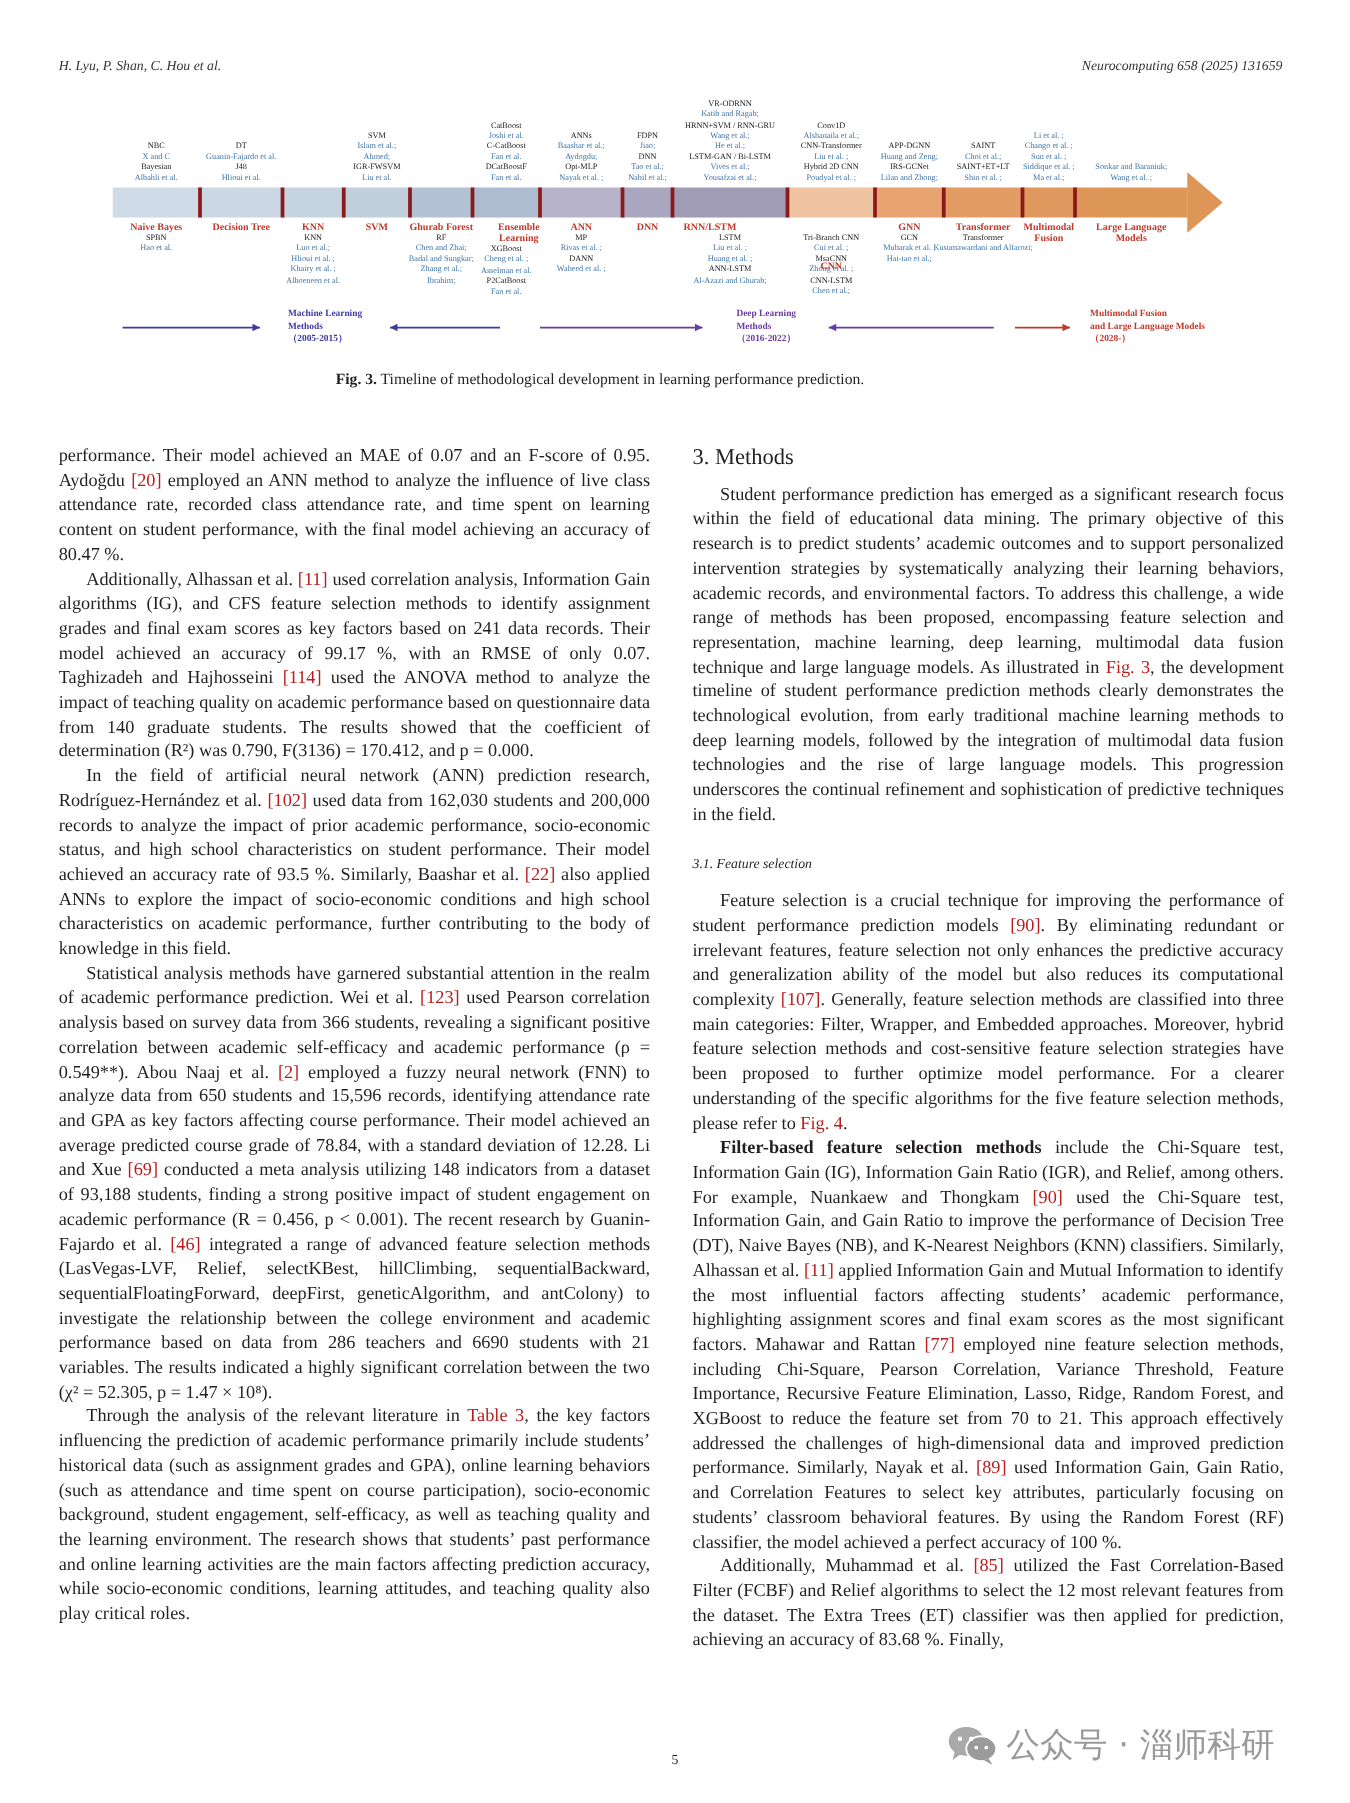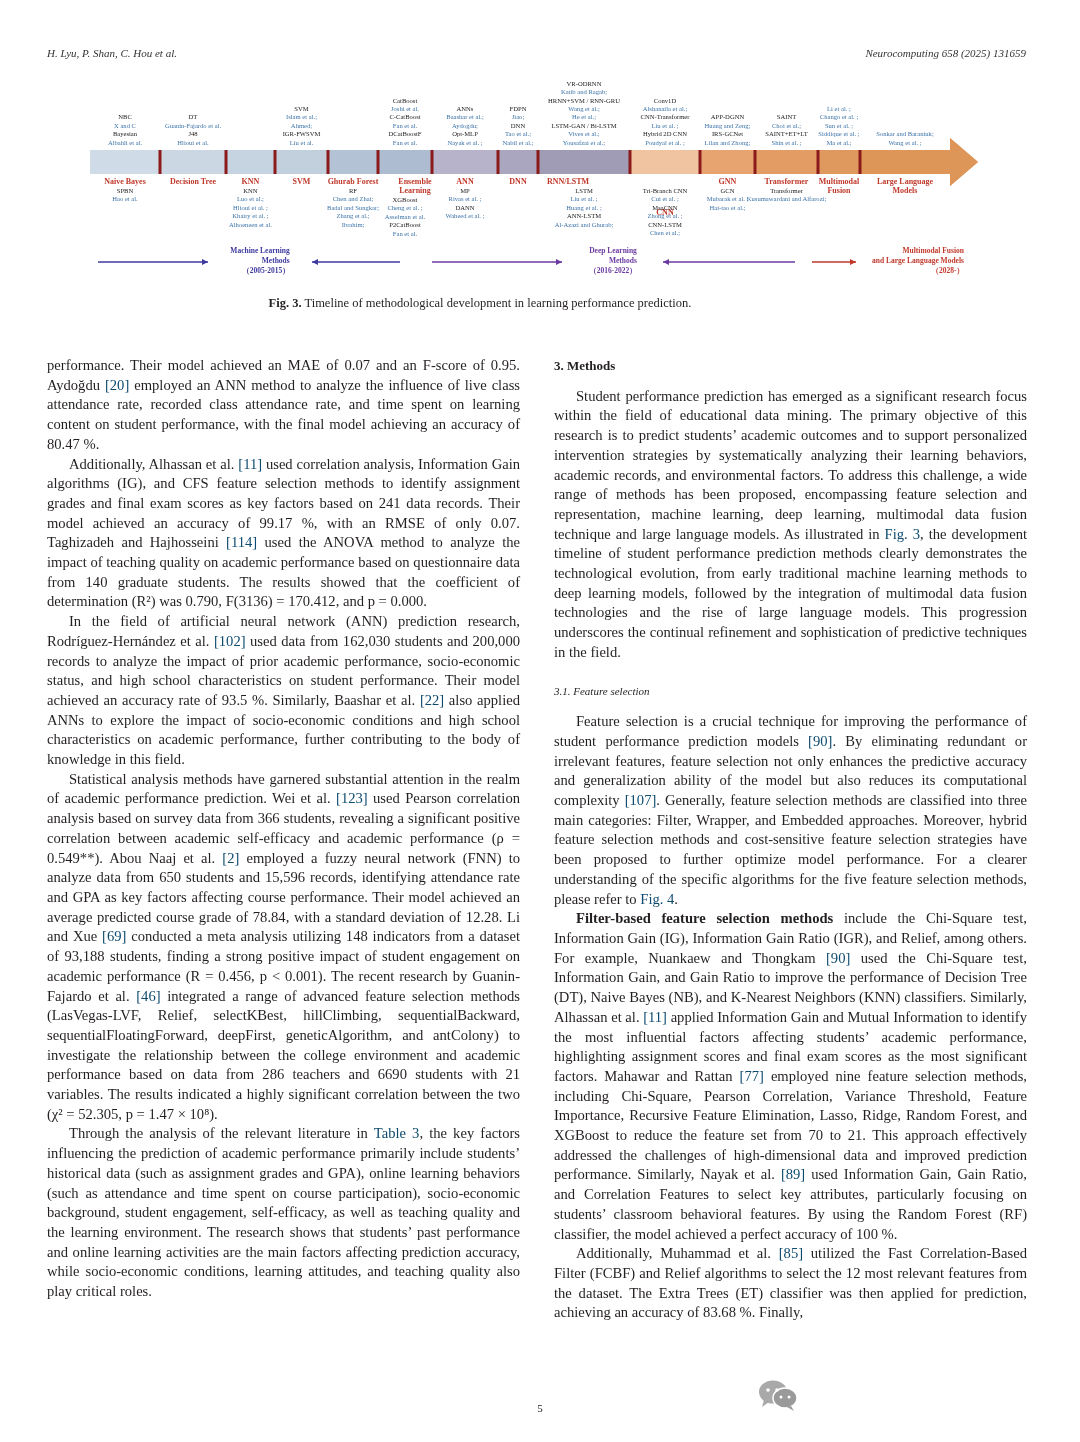--- a/index.html
+++ b/index.html
@@ -9,36 +9,36 @@
   .rh-left { left: 47px; }
   .rh-right { right: 54px; }
 
   
   .figure { position: absolute; left: 90px; top: 86px; width: 900px; height: 200px; }
   .fig-svg { position: absolute; left: 0; top: 0; width: 900px; height: 200px; }
   .seg-label { position: absolute; font-weight: bold; font-size: 8px; color: #c0392b; text-align: center; line-height: 9px; transform: translateX(-50%); white-space: nowrap; }
   .ann { position: absolute; font-size: 6.6px; line-height: 8.4px; text-align: center; transform: translateX(-50%); white-space: nowrap; }
   .ann .m { color: #222; display: block; }
   .ann .a { color: #3e74a8; display: block; }
-  .era { position: absolute; font-weight: bold; font-size: 7.5px; text-align: right; line-height: 10px; transform: translateX(-50%); white-space: nowrap; }
+  .era { position: absolute; font-weight: bold; font-size: 7.5px; text-align: left; line-height: 10px; transform: translateX(-50%); white-space: nowrap; }
   .era-ml { color: #3e3aa0; }
   .era-dl { color: #6a3aa0; }
   .era-mm { color: #c0392b; }
 
   .caption { position: absolute; top: 296px; left: 0; width: 960px; text-align: center; font-size: 12.5px; }
   .caption b { font-weight: bold; }
 
   
   .col { position: absolute; top: 356px; width: 473px; font-size: 14.6px; line-height: 19.7px; text-align: justify; hyphens: manual; }
   .col-left { left: 47px; }
   .col-right { left: 554px; }
   .col p { margin: 0; text-indent: 22px; }
   .col p.noindent { text-indent: 0; }
-  .ref { color: #0c4a6e; margin-top: 20px; }
-  .h-sec { font-weight: bold; font-size: 13px; margin: 0 0 11px 0; }
+  .ref { color: #b91c1c; margin-top: 20px; }
+  .h-sec { font-weight: normal; font-size: 18px; margin: 0 0 11px 0; }
   .h-sub { font-style: italic; font-size: 11px; margin: 19px 0 11px 0; }
   .bold { font-weight: bold; }
 
   .page-num { position: absolute; top: 1402px; left: 0; width: 1080px; text-align: center; font-size: 11px; }
   .watermark { position: absolute; top: 1378px; left: 757px; display: flex; align-items: center; gap: 6px; color: #9a9a9a; font-family: "DejaVu Sans", sans-serif; font-size: 27px; }
   .wm-icon { width: 42px; height: 34px; position: relative; }
 </style>
 </head>
 <body>
 
@@ -287,13 +287,14 @@
       <ellipse cx="16" cy="14" rx="14" ry="11.5" fill="#a9a9a9"></ellipse>
       <path d="M7 22 L5 29 L12 24 Z" fill="#a9a9a9"></path>
       <ellipse cx="28" cy="20" rx="12" ry="10" fill="#9a9a9a" stroke="#fff" stroke-width="1.5"></ellipse>
       <path d="M34 28 L37 33 L30 29 Z" fill="#9a9a9a"></path>
       <circle cx="11" cy="12" r="1.8" fill="#fff"></circle>
         <circle cx="20" cy="12" r="1.8" fill="#fff"></circle>
       <circle cx="24" cy="19" r="1.5" fill="#fff"></circle>
         <circle cx="32" cy="19" r="1.5" fill="#fff"></circle>
     </svg>
   </span>
+  <span>公众号 · 淄师科研</span>
 </div>
 
 </body></html>

